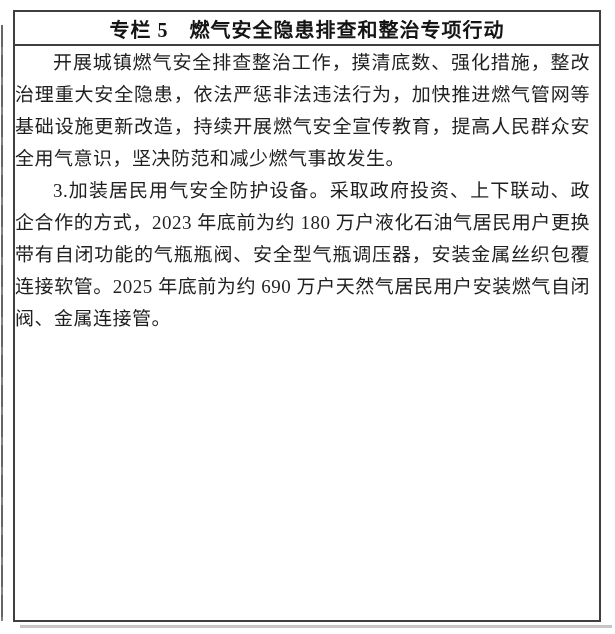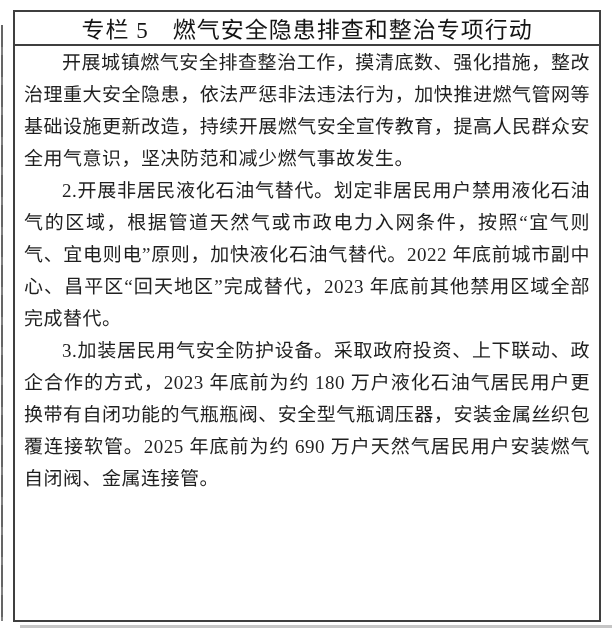--- a/index.html
+++ b/index.html
@@ -51,29 +51,29 @@
   }
   .box-title-row {
     height: 34px;
     border-bottom: 2px solid #3f3f3f;
     display: flex;
     align-items: center;
     justify-content: center;
     box-sizing: border-box;
   }
   .box-title {
-    font-size: 23px;
-    font-weight: 400;
+    font-size: 20px;
+    font-weight: 700;
     letter-spacing: 1px;
     white-space: nowrap;
     color: #141414;
   }
   .box-body {
     height: 522px;
-    padding: 1px 9px 0 9px;
+    padding: 1px 9px 0 0;
     box-sizing: border-box;
     overflow: hidden;
   }
   .box-body p {
     margin: 0;
     font-size: 19px;
     line-height: 32px;
     text-align: justify;
     text-justify: inter-character;
     text-indent: 2em;
@@ -86,20 +86,19 @@
 
 <div class="page">
   <div class="scan-edge"></div>
 
   <div class="callout-box">
     <div class="box-title-row">
       <span class="box-title">专栏 5　燃气安全隐患排查和整治专项行动</span>
     </div>
     <div class="box-body">
       <p>开展城镇燃气安全排查整治工作，摸清底数、强化措施，整改治理重大安全隐患，依法严惩非法违法行为，加快推进燃气管网等基础设施更新改造，持续开展燃气安全宣传教育，提高人民群众安全用气意识，坚决防范和减少燃气事故发生。</p>
-      <p>2.开展非居民液化石油气替代。划定非居民用户禁用液化石油气的区域，根据管道天然气或市政电力入网条件，按照“宜气则气、宜电则电”原则，加快液化石油气替代。2022 年底前城市副中心、昌平区“回天地区”完成替代，2023 年底前其他禁用区域全部完成替代。</p>
       <p>3.加装居民用气安全防护设备。采取政府投资、上下联动、政企合作的方式，2023 年底前为约 180 万户液化石油气居民用户更换带有自闭功能的气瓶瓶阀、安全型气瓶调压器，安装金属丝织包覆连接软管。2025 年底前为约 690 万户天然气居民用户安装燃气自闭阀、金属连接管。</p>
 
     </div>
   </div>
 
   <div class="scan-shadow"></div>
 </div>
 
 </body></html>

